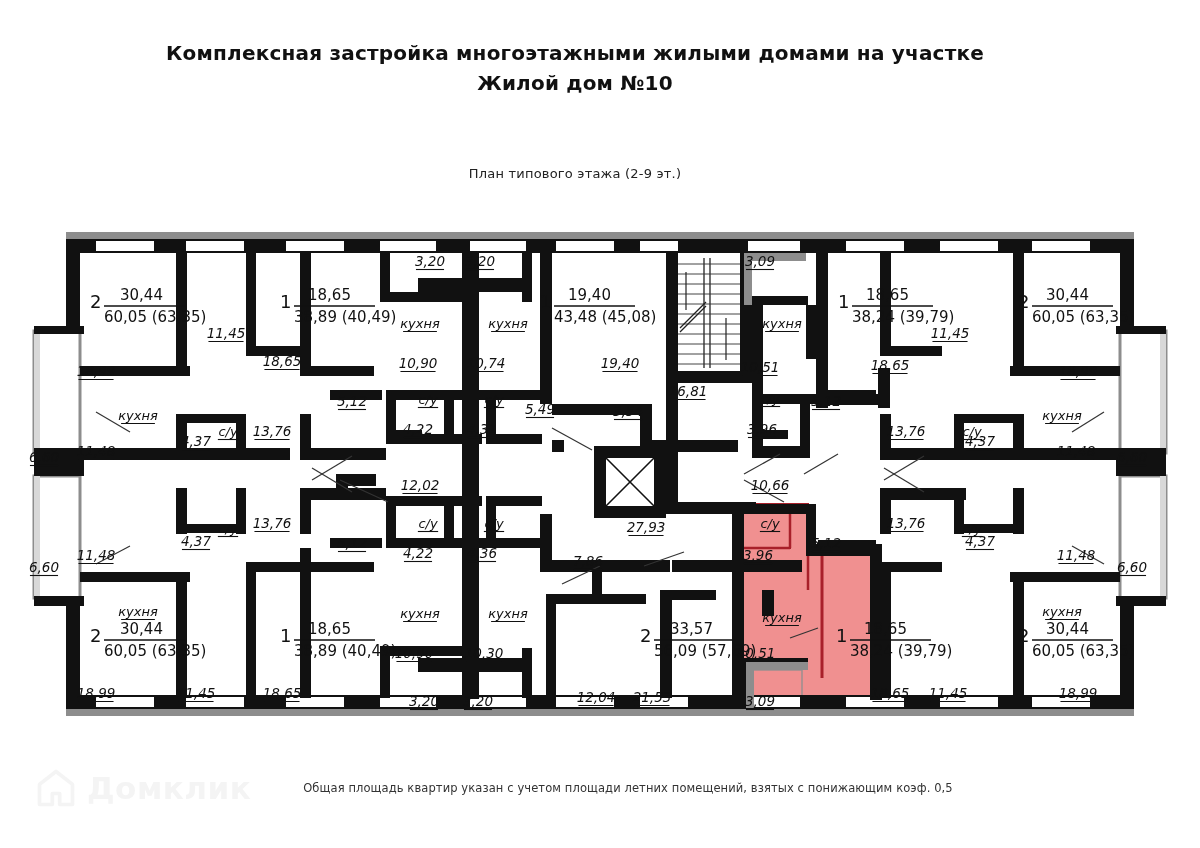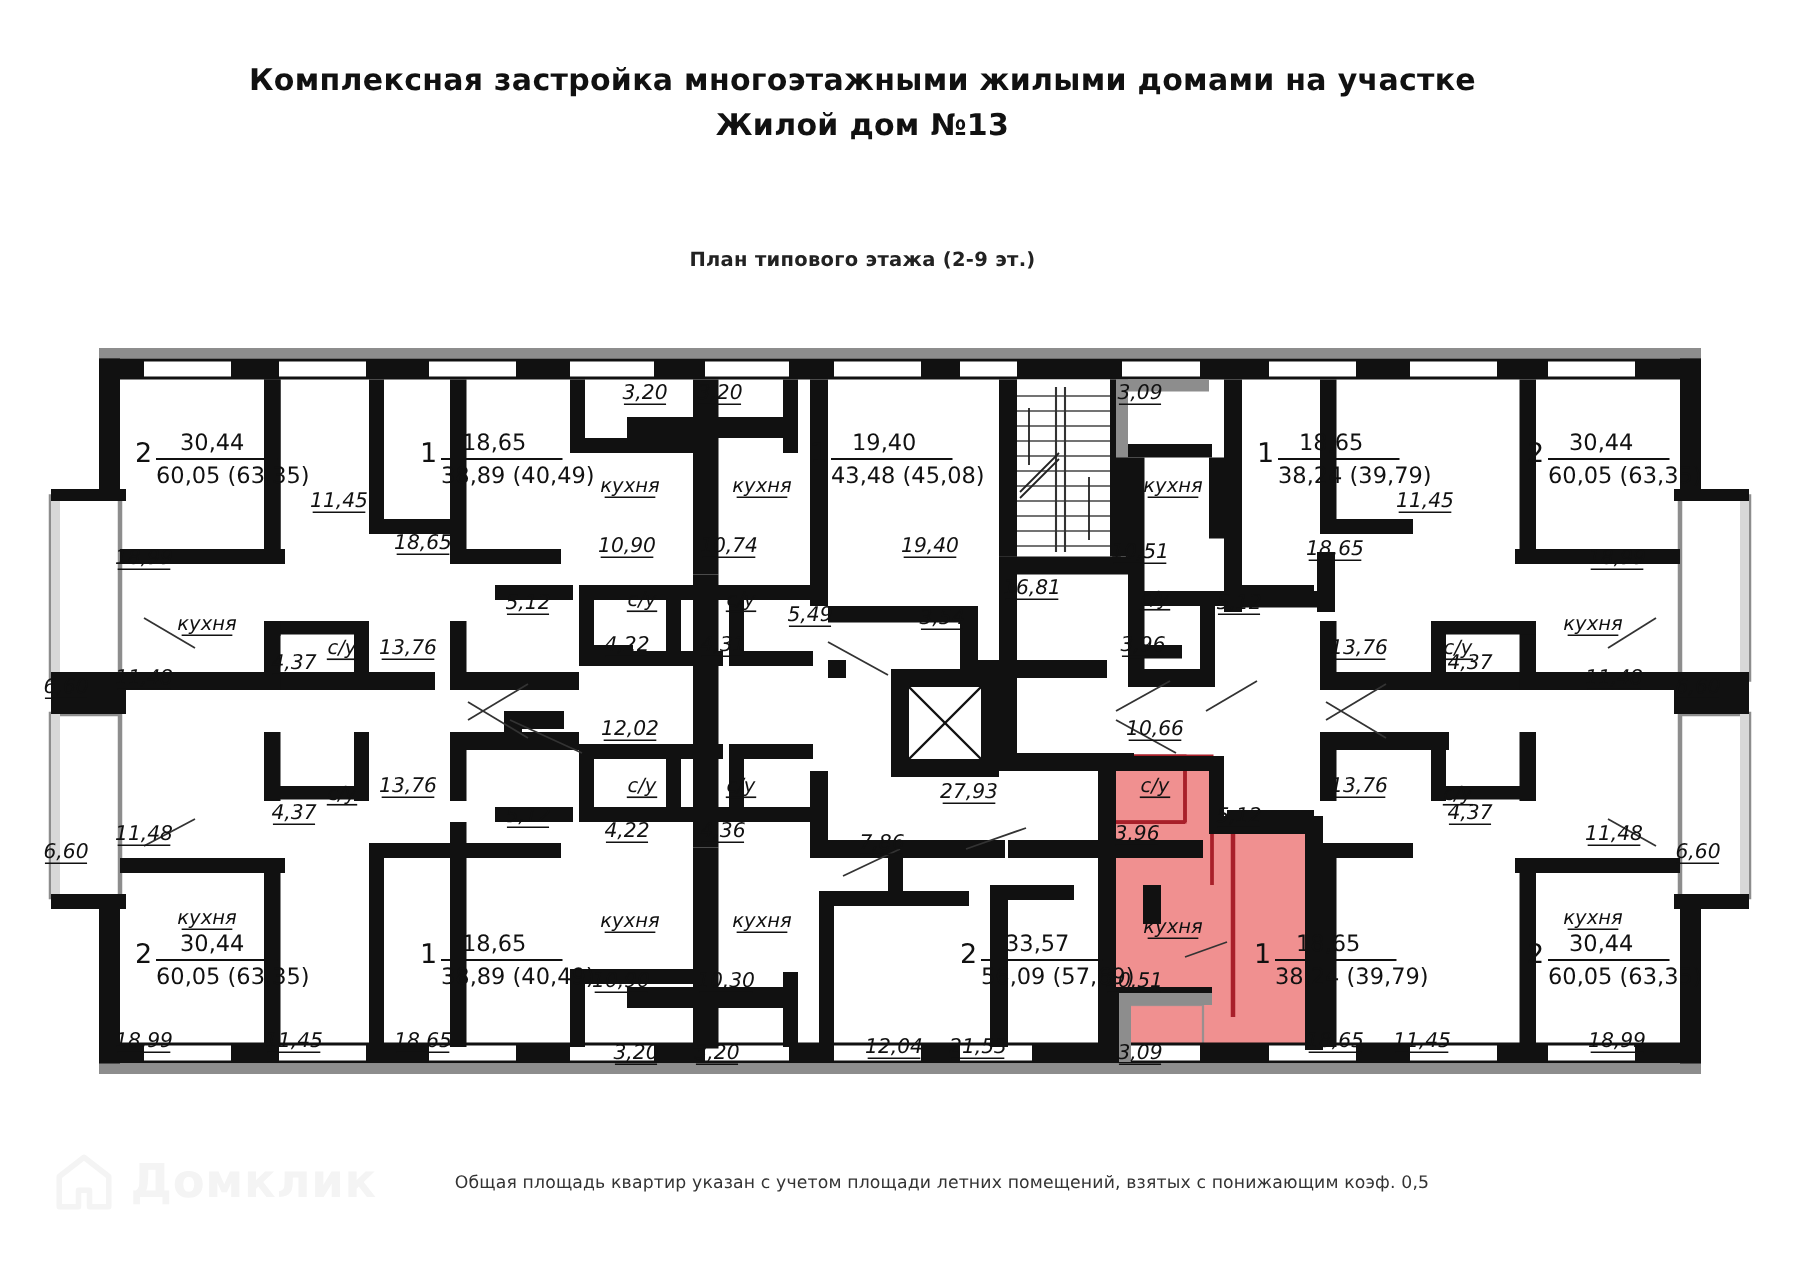--- a/index.html
+++ b/index.html
@@ -1,42 +1,42 @@
 <!DOCTYPE html>
 <html><head>
 <meta charset="utf-8">
 <style>
   html,body{margin:0;padding:0;background:#ffffff;}
   body{width:1200px;height:848px;font-family:"DejaVu Sans","Liberation Sans",sans-serif;color:#1a1a1a;overflow:hidden;position:relative;}
 
   
   .header{position:absolute;left:0;top:0;width:1150px;text-align:center;}
   .title-line{font-size:20px;font-weight:700;letter-spacing:.2px;line-height:30px;color:#111;}
-  .subtitle{font-size:13px;font-weight:700;color:#222;letter-spacing:.2px;}
+  .subtitle{font-size:13px;font-weight:400;color:#222;letter-spacing:.2px;}
 
   
   .plan{position:absolute;left:0;top:218px;width:1200px;height:512px;}
   .plan svg{display:block;}
 
   
   .footer{position:absolute;left:0;top:778px;width:1200px;text-align:center;padding-left:28px;}
   .foot-line{font-size:11.5px;color:#333;line-height:21px;letter-spacing:.1px;}
   .foot-link{color:#e8232a;font-weight:700;}
 
   
   .watermark{position:absolute;left:34px;top:766px;display:flex;align-items:center;gap:9px;opacity:1;pointer-events:none;}
   .wm-house{width:44px;height:44px;}
   .wm-text{font-size:31px;font-weight:800;color:#f4f4f4;letter-spacing:.5px;font-family:"DejaVu Sans","Liberation Sans",sans-serif;}
 </style>
 </head>
 <body>
 
 <div class="header" style="top:38px;">
   <div class="title-line">Комплексная застройка многоэтажными жилыми домами на участке</div>
-  <div class="title-line">Жилой дом №13</div>
+  <div class="title-line">Жилой дом №10</div>
 </div>
 <div class="header" style="top:166px;">
   <div class="subtitle">План типового этажа (2-9 эт.)</div>
 </div>
 
 <div class="plan">
 <svg width="1200" height="512" viewBox="0 0 1200 512" xmlns="http://www.w3.org/2000/svg">
   <defs>
     <g id="stairflight"></g>
   </defs>

